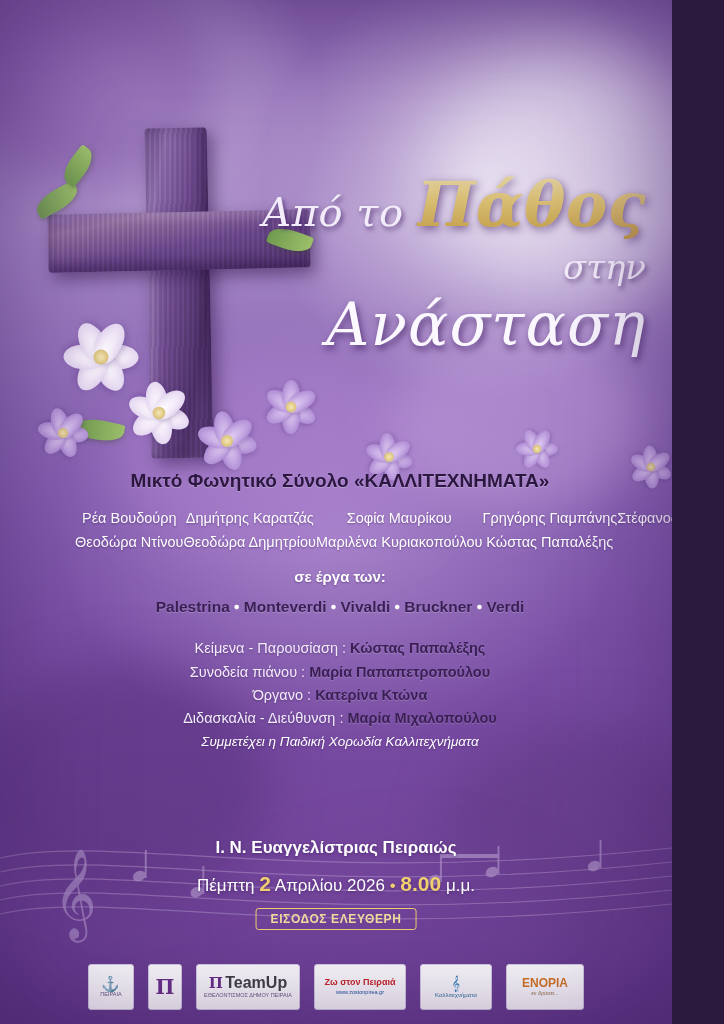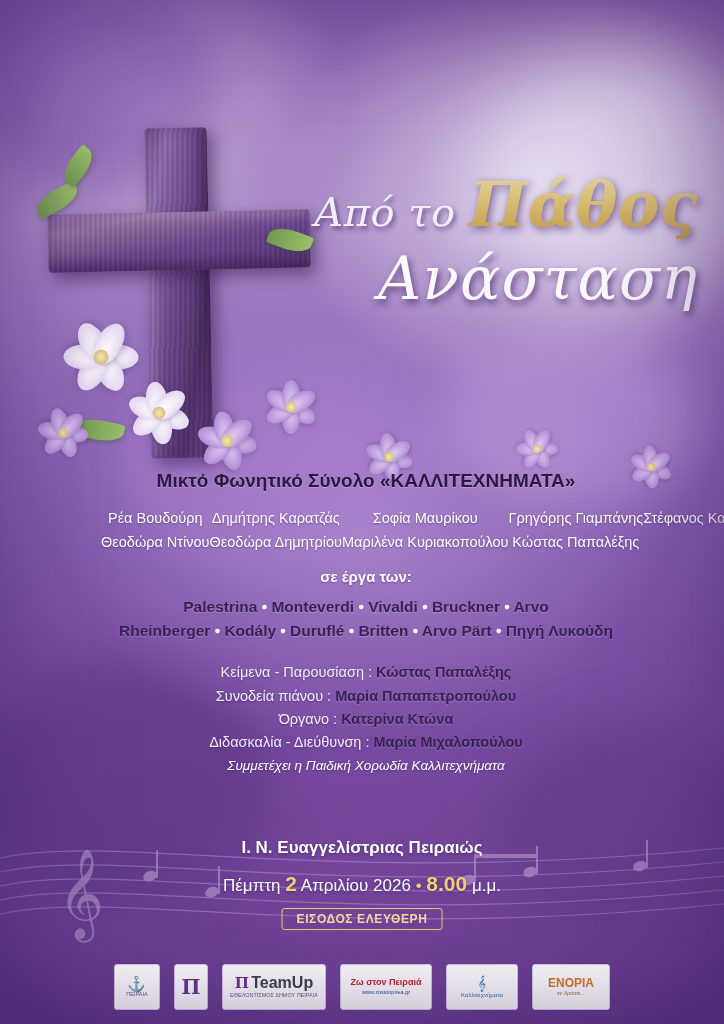--- a/index.html
+++ b/index.html
@@ -2,21 +2,21 @@
 <html><head>
 <meta charset="utf-8">
 <style>
   html, body {
     margin: 0;
     padding: 0;
     background: #2b1a3d;
   }
   .poster {
     position: relative;
-    width: 724px;
+    width: 672px;
     height: 1024px;
     overflow: hidden;
     font-family: "Liberation Sans", sans-serif;
     background:
       radial-gradient(ellipse 55% 35% at 72% 18%, rgba(255,255,255,0.55) 0%, rgba(255,255,255,0.0) 60%),
       radial-gradient(ellipse 40% 28% at 22% 10%, rgba(226,212,240,0.55) 0%, rgba(226,212,240,0) 65%),
       radial-gradient(ellipse 60% 30% at 50% 52%, rgba(196,166,225,0.55) 0%, rgba(150,110,190,0) 70%),
       radial-gradient(ellipse 70% 40% at 50% 88%, rgba(120,72,160,0.75) 0%, rgba(90,50,130,0.2) 70%),
       linear-gradient(180deg, #8e6ab4 0%, #a685c8 10%, #b79bd6 22%, #9f7cc6 38%, #8f68bb 50%, #8257ae 62%, #7a4ea6 74%, #6e4397 86%, #5d3585 100%);
   }
@@ -390,20 +390,21 @@
     <span style="transform:rotate(265deg)"></span>
       <span style="transform:rotate(325deg)"></span>
     <i></i>
   </div>
 
   <div class="title-wrap">
     <div class="t-line1">
       <span>Από το</span>
       <span class="t-big">Πάθος</span>
     </div>
+    <div class="t-line2">στην</div>
     <div class="t-line3">Ανάσταση</div>
   </div>
 
   <div class="content">
     <div class="ensemble">Μικτό Φωνητικό Σύνολο «ΚΑΛΛΙΤΕΧΝΗΜΑΤΑ»</div>
 
     <div class="members">
       <div>Ρέα Βουδούρη</div>
       <div>Δημήτρης Καρατζάς</div>
       <div>Σοφία Μαυρίκου</div>
@@ -412,24 +413,21 @@
       <div>Θεοδώρα Ντίνου</div>
       <div>Θεοδώρα Δημητρίου</div>
       <div>Μαριλένα Κυριακοπούλου</div>
       <div>Κώστας Παπαλέξης</div>
     </div>
 
     <div class="section-label">σε έργα των:</div>
 
     <div class="composers">
       <div>
-        <span>Palestrina</span><span class="dot"> • </span><span>Monteverdi</span><span class="dot"> • </span><span>Vivaldi</span><span class="dot"> • </span><span>Bruckner</span><span class="dot"> • </span><span>Arvo</span>
-      </div>
-      <div>
-        <span>Rheinberger</span><span class="dot"> • </span><span>Kodály</span><span class="dot"> • </span><span>Duruflé</span><span class="dot"> • </span><span>Britten</span><span class="dot"> • </span><span>Arvo Pärt</span><span class="dot"> • </span><span>Πηγή Λυκούδη</span>
+        <span>Palestrina</span><span class="dot"> • </span><span>Monteverdi</span><span class="dot"> • </span><span>Vivaldi</span><span class="dot"> • </span><span>Bruckner</span><span class="dot"> • </span><span>Verdi</span>
       </div>
     </div>
 
     <div class="credits">
       <div>
         <span class="role">Κείμενα - Παρουσίαση :</span>
         <span class="name">Κώστας Παπαλέξης</span>
       </div>
       <div>
         <span class="role">Συνοδεία πιάνου :</span>

